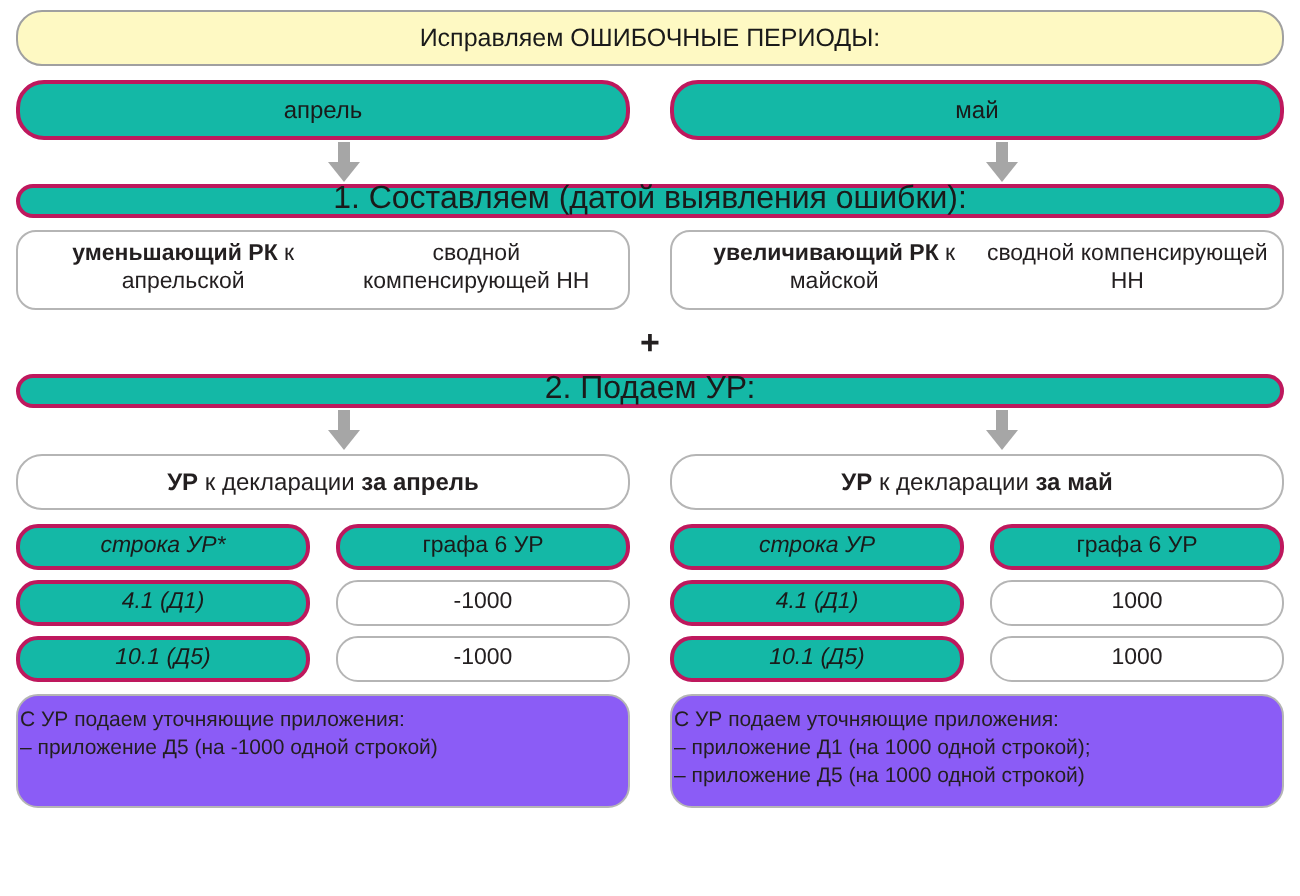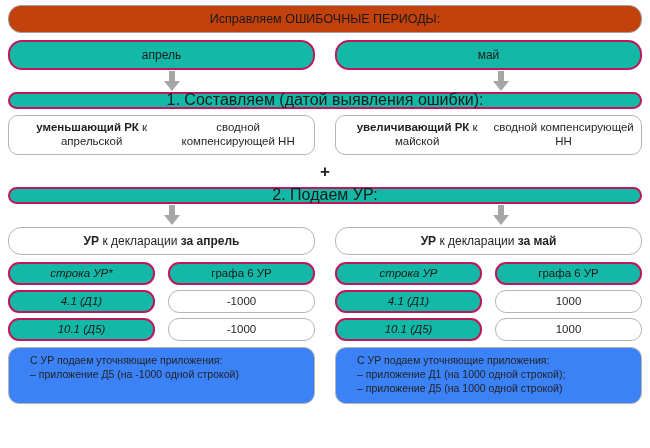--- a/index.html
+++ b/index.html
@@ -28,21 +28,21 @@
   .pill {
     box-sizing: border-box;
     border-radius: 11px;
     display: flex;
     align-items: center;
     justify-content: center;
     text-align: center;
     line-height: 1.18;
   }
   .pill.grey-dark {
-    background: #c2410c;
+    background: #fef9c3;
     border: 1px solid #a0a0a0;
     color: #1a1a1a;
   }
   .pill.grey-light {
     background: #14b8a6;
     border: 2px solid #be185d;
     color: #1a1a1a;
   }
   .pill.white {
     background: #ffffff;
@@ -147,23 +147,23 @@
   .cell-r { width: 147px; }
   .cell {
     height: 23px;
     font-size: 11.5px;
     border-radius: 11px;
   }
 
   .note-box {
     box-sizing: border-box;
     border-radius: 11px;
-    background: #3b82f6;
+    background: #8b5cf6;
     border: 1px solid #b5b5b5;
-    padding: 5px 7px 4px 21px;
+    padding: 5px 7px 4px 1px;
     font-size: 10.5px;
     line-height: 1.35;
     color: #231f20;
     height: 57px;
   }
   .note-box div { white-space: nowrap; }
 </style>
 </head>
 <body>
 

